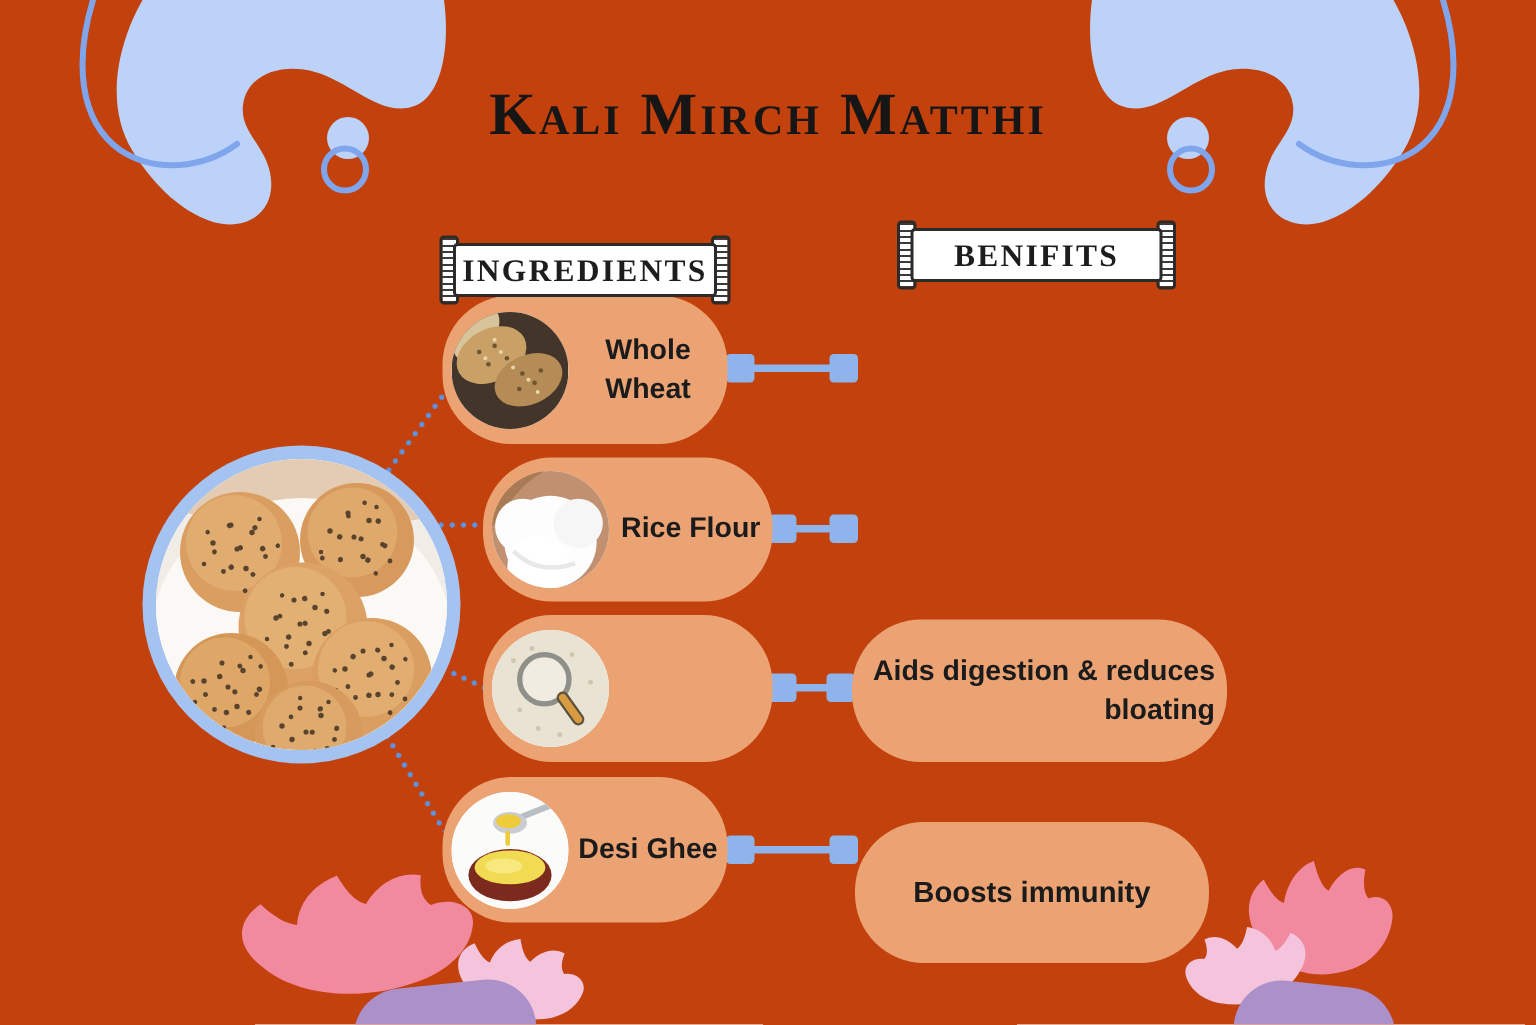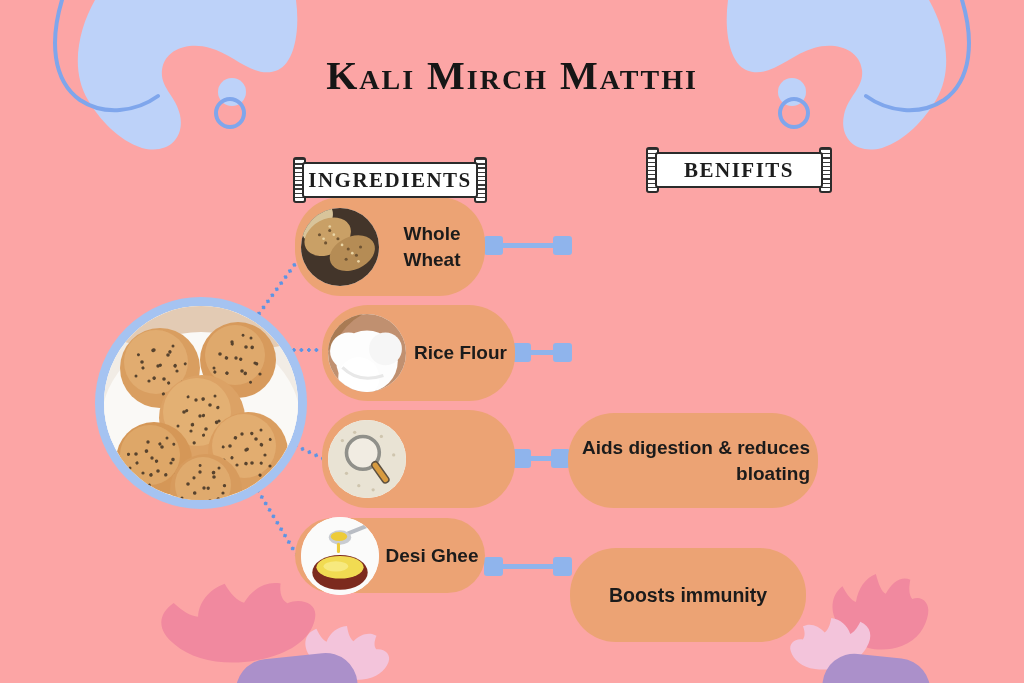--- a/index.html
+++ b/index.html
@@ -1,17 +1,17 @@
 <!DOCTYPE html>
 <html><head>
 <meta charset="utf-8">
 <style>
   html,body { margin:0; padding:0; background:#ffffff; }
   .canvas {
-    position:relative; width:1024px; height:683px; background:#fca5a5;
+    position:relative; width:1024px; height:683px; background:#c2410c;
     overflow:hidden; font-family:"Liberation Sans", sans-serif;
   }
 
   
   .title {
     position:absolute; top:52px; left:0; width:100%; margin:0;
     text-align:center; font-family:"Liberation Serif", serif;
     font-variant:small-caps; font-weight:700; font-size:40px;
     letter-spacing:2px; color:#161616;
   }
@@ -26,41 +26,41 @@
     font-size:21px; letter-spacing:1.5px; color:#1d1d1d; z-index:2;
   }
   .banner .roll {
     position:absolute; top:0; width:13px; height:46px;
     background:repeating-linear-gradient(to bottom,#3a3a3a 0 1.3px,#ffffff 1.3px 4.2px);
     border:2px solid #2b2b2b; border-radius:3px; box-sizing:border-box; z-index:1;
   }
   .banner .roll-left { left:0; }
   .banner .roll-right { right:0; }
   .banner-ing { left:293px; top:157px; width:194px; }
-  .banner-ben { left:598px; top:147px; width:186px;margin-left:48px; }
+  .banner-ben { left:598px; top:147px; width:186px; }
 
   
   .card {
     position:absolute; background:#ECA374; border-radius:46px;
     box-sizing:border-box; color:#1b1b1b; font-weight:bold;
   }
   .ing { display:flex; align-items:center; }
   .icon-circle {
     width:78px; height:78px; flex:0 0 78px; margin-left:6px;
     border-radius:50%; overflow:hidden; background:#fff;
   }
   .ing-label { width:106px; margin:0 auto; text-align:center; font-size:19px; line-height:1.35; }
   .ben {
     display:flex; align-items:center; justify-content:center;
     text-align:center; font-size:19.5px; line-height:1.35; padding:0 14px;
   }
   .ing-r1 { left:295px; top:197px; width:190px; height:99px; }
   .ing-r2 { left:322px; top:305px; width:193px; height:96px; }
   .ing-r3 { left:322px; top:410px; width:193px; height:98px; }
-  .ing-r4 { left:295px; top:518px; width:190px; height:75px;justify-content:flex-end; }
+  .ing-r4 { left:295px; top:518px; width:190px; height:97px;justify-content:flex-end; }
   .ben-r1 { left:570px; top:198px; width:236px; height:95px; }
   .ben-r2 { left:570px; top:307px; width:248px; height:94px; }
   .ben-r3 { left:568px; top:413px; width:250px; height:95px; font-size:19px; padding:0 8px;text-align:right; }
   .ben-r4 { left:570px; top:548px; width:236px; height:94px;align-items:center; }
 
   
   .connector { position:absolute; height:19px; display:flex; align-items:center; }
   .csq { width:19px; height:19px; flex:0 0 19px; background:#8FB4EC; border-radius:3px; }
   .cline { flex:1; height:5px; background:#8FB4EC; margin:0 -2px; border-radius:2px; }
   .con-r1 { left:484px; top:236px; width:88px; }

